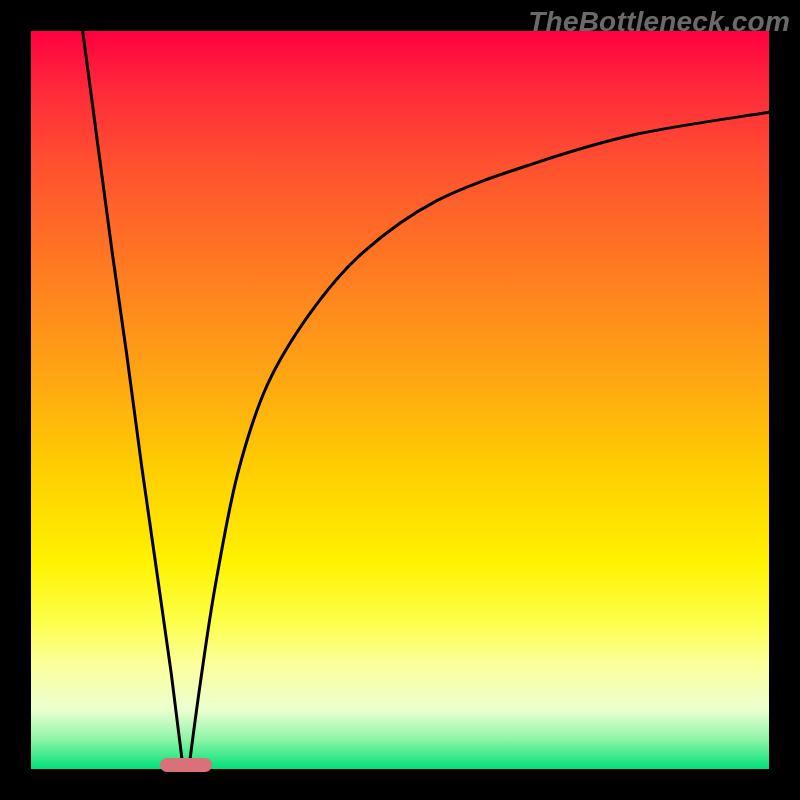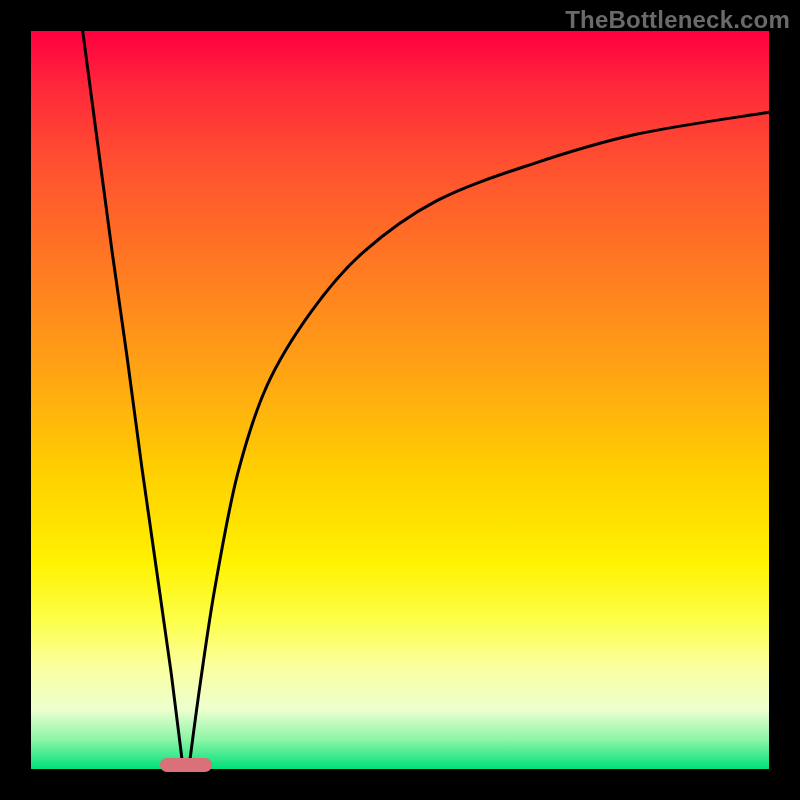--- a/index.html
+++ b/index.html
@@ -36,24 +36,25 @@
       #ecffcf 92%,
       #8cf5a6 96%,
       #00e07a 100%
     );
   }
   .watermark {
     position: absolute;
     top: 6px;
     right: 10px;
     color: #6a6a6a;
-    font-size: 24px;
+    font-size: 28px;
     font-weight: 600;
     letter-spacing: 0.2px;
     user-select: none;
+    font-style: italic;
   }
   svg.curve {
     position: absolute;
     left: 0;
     top: 0;
     width: 738px;
     height: 738px;
     overflow: visible;
   }
   .marker {

